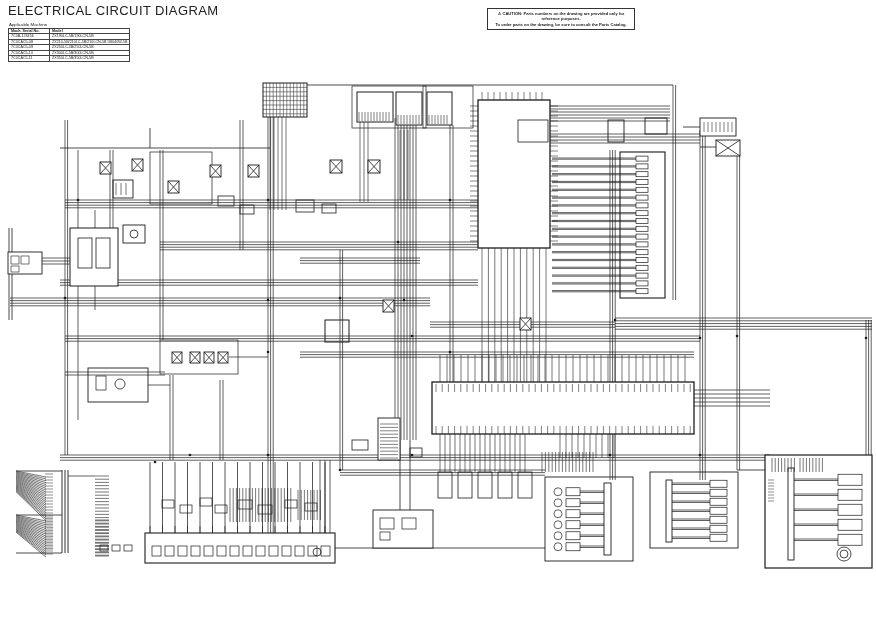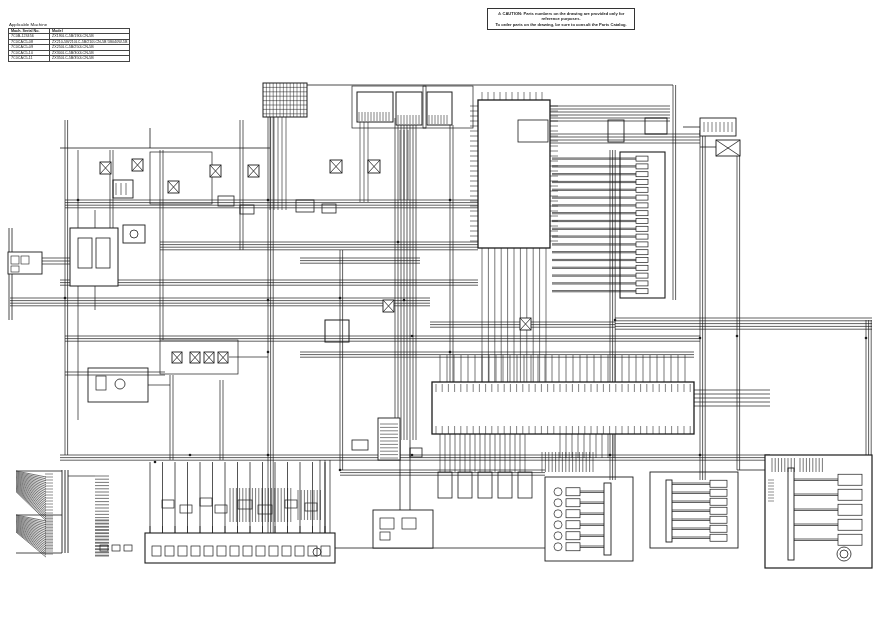--- a/index.html
+++ b/index.html
@@ -17,20 +17,23 @@
   table.mach td:first-child,table.mach th:first-child{min-width:36px;}
   .caution{position:absolute;left:487px;top:8px;width:142px;z-index:5;background:#fff;
       border:0.9px solid #333;font-size:4.1px;line-height:1.35;text-align:center;
       padding:1.5px 2px;color:#222;font-weight:600;}
 </style>
 </head>
 <body>
 
 <div class="page">
 
+  <div class="hdr">
+    <h1 class="title">ELECTRICAL CIRCUIT DIAGRAM</h1>
+  </div>
 
   <div class="tablewrap">
     <div class="caption">Applicable Machine</div>
     <table class="mach">
       <thead>
           <tr id="mt-head">
             <th>Mach. Serial No.</th>
             <th>Model</th>
           </tr>
         </thead>

